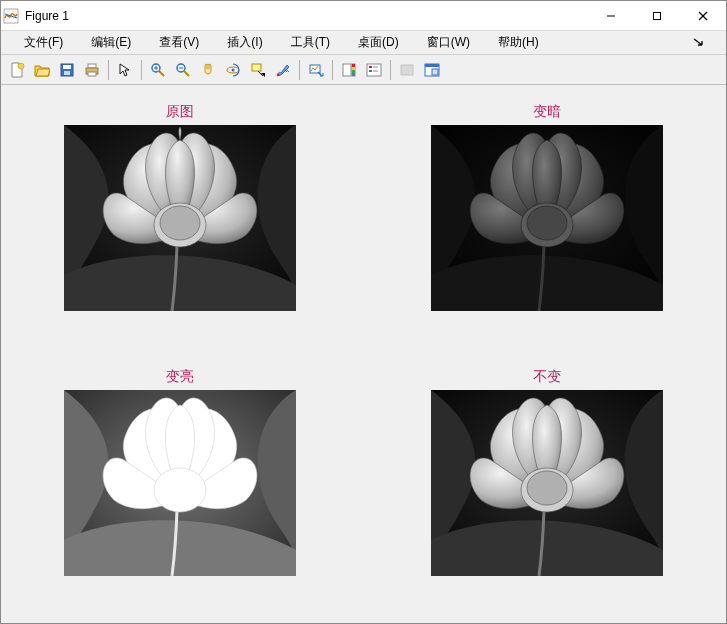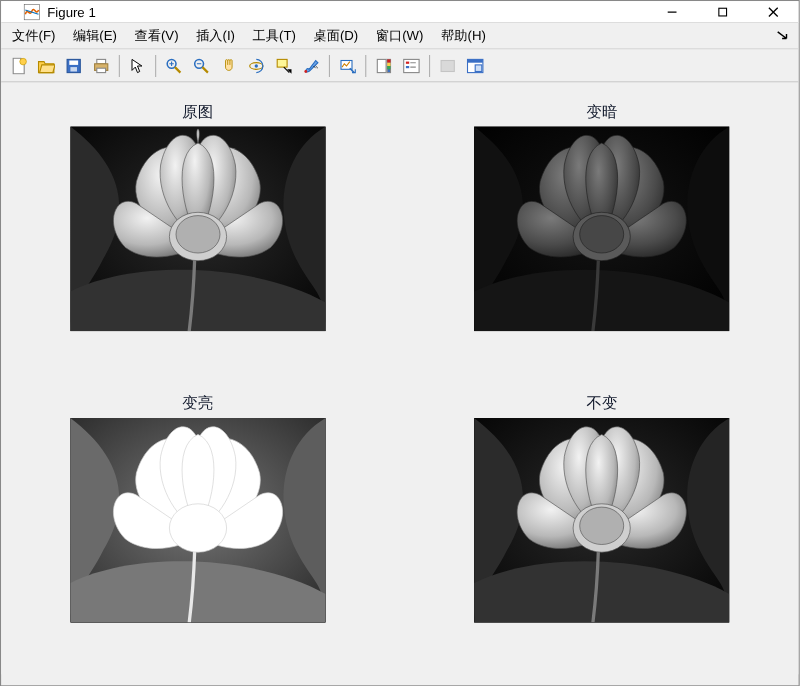--- a/index.html
+++ b/index.html
@@ -7,47 +7,48 @@
     font-family: "Microsoft YaHei", "SimSun", Arial, sans-serif;
     font-size: 12px;
     background: #f0f0f0;
     width: 727px;
     height: 624px;
     overflow: hidden;
     border: 1px solid #888;
   }
   
   .titlebar {
-    height: 20px;
+    height: 30px;
     background: #fff;
     display: flex;
     align-items: center;
-    padding-left: 20px;
+    padding-left: 2px;
     border-bottom: 1px solid #ddd;
   }
   .titlebar .app-icon {
     width: 16px; height: 16px; margin-right: 6px;
     display: flex; align-items: center; justify-content: center;
   }
   .titlebar .title { flex: 0 0 auto; font-size: 12px; color: #000; }
   .titlebar .spacer { flex: 1; }
   .win-btns { display: flex; height: 100%; }
   .win-btn {
     width: 46px; height: 100%;
     display: flex; align-items: center; justify-content: center;
     color: #000; font-size: 13px;
   }
   
   .menubar {
     height: 24px;
     background: #f0f0f0;
     display: flex;
     align-items: center;
-    padding: 0 2px;
+    padding: 0 15px;
     border-bottom: 1px solid #d0d0d0;
+    gap: 12px;
   }
   .menu-item {
     padding: 3px 8px;
     font-size: 12px;
     color: #000;
     cursor: default;
   }
   .menubar .spacer { flex: 1; }
   .menu-expand { padding: 0 6px; font-size: 14px; color: #333; }
   
@@ -87,21 +88,21 @@
     align-items: start;
   }
   .subplot {
     display: flex;
     flex-direction: column;
     align-items: center;
   }
   .sub-title {
     font-family: Liberation Mono, monospace;
     font-size: 14px;
-    color: #0f172a;
+    color: #be185d;
     margin-bottom: 4px;
   }
   .img-box {
     width: 232px;
     height: 186px;
     background: #000;
     overflow: hidden;
     display: flex; align-items: center; justify-content: center;
   }
   .img-box svg { width: 100%; height: 100%; display: block; }

